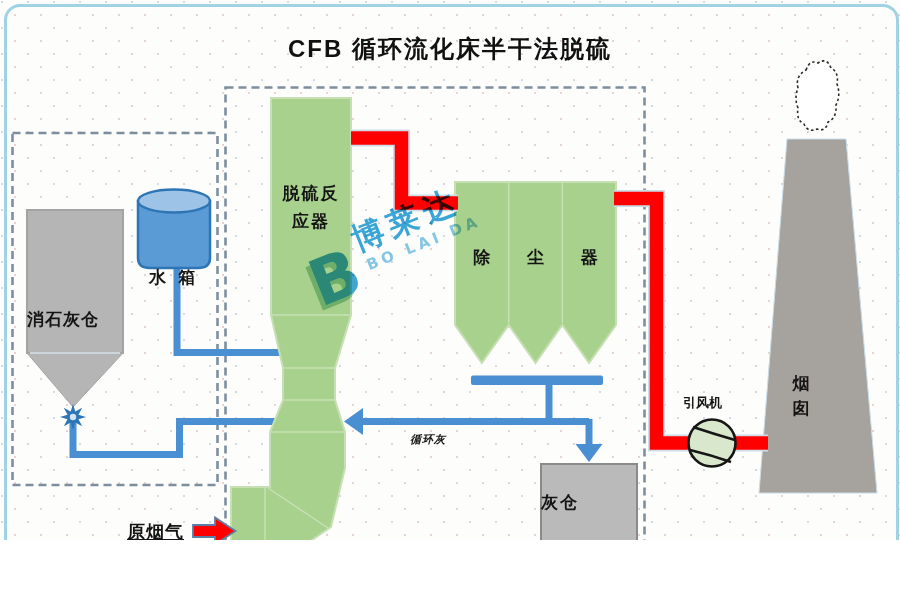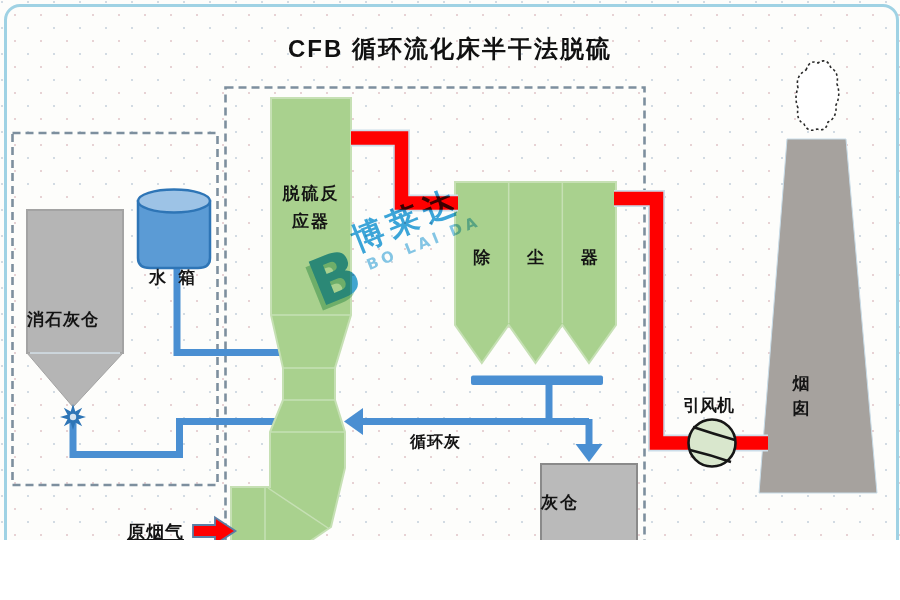--- a/index.html
+++ b/index.html
@@ -32,24 +32,24 @@
     letter-spacing:2px;font-family:"Liberation Sans", sans-serif;
   }
   .lime-label{left:27px;top:271px;width:96px;font-size:17px;letter-spacing:1px;margin-top:37px;}
   .tank-label{left:138px;top:225px;width:72px;text-align:center;font-size:17px;letter-spacing:4px;margin-top:41px;}
   .reactor-label{left:271px;top:180px;width:80px;text-align:center;font-size:17px;line-height:28px;letter-spacing:2px;}
   .dc-label{
     position:absolute;left:455px;top:246px;width:161px;
     display:flex;justify-content:space-around;align-items:center;
     font-family:"Liberation Serif", serif;font-weight:bold;font-size:17px;color:#141414;
   }
-  .recirc-label{left:410px;top:432px;font-size:16px;letter-spacing:1px;}
+  .recirc-label{left:410px;top:432px;font-size:11px;letter-spacing:1px;font-style:italic;}
   .ashsilo-label{left:541px;top:491px;width:96px;text-align:left;font-size:17px;letter-spacing:2px;}
   .rawgas-label{left:127px;top:520px;font-size:18px;letter-spacing:1px;text-decoration:underline;}
-  .fan-label{left:683px;top:394px;font-size:17px;text-align:right;}
+  .fan-label{left:683px;top:394px;font-size:13px;text-align:right;}
   .chimney-label{left:789px;top:371px;width:24px;text-align:center;font-size:17px;line-height:25px;}
   .watermark{
     position:absolute;left:296px;top:246px;
     transform:rotate(-22deg);transform-origin:left top;
     display:flex;align-items:flex-start;gap:6px;
     mix-blend-mode:multiply;opacity:.92;pointer-events:none;
   }
   .wm-logo{
     font-family:"DejaVu Sans", sans-serif;font-weight:bold;
     font-size:64px;line-height:60px;color:#2f9fd0;

